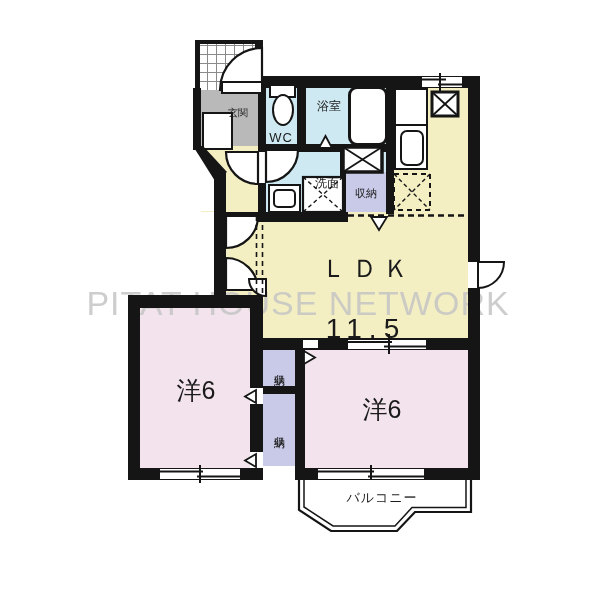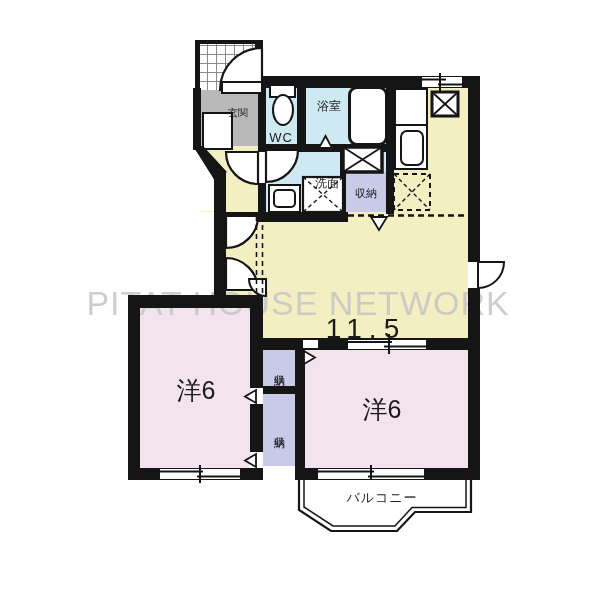--- a/index.html
+++ b/index.html
@@ -158,20 +158,21 @@
       <path d="M299,480 L299,510 L331,531 L397,531 L415,512 L471,512 L471,480" fill="#fff" stroke="#151515" stroke-width="2.2"></path>
       <path d="M304,480 L304,507 L333,526 L395,526 L412,507.5 L466,507.5 L466,480" fill="none" stroke="#151515" stroke-width="1.5"></path>
     </g>
   </svg>
 
   <div class="label" style="left:238px;top:113px;font-size:10px;">玄関</div>
   <div class="label" style="left:281px;top:137px;font-size:13px;letter-spacing:1px;">WC</div>
   <div class="label" style="left:329px;top:106px;font-size:12px;">浴室</div>
   <div class="label" style="left:327px;top:165px;font-size:12px;margin-top:18px;">洗面</div>
   <div class="label" style="left:366px;top:193px;font-size:11px;">収納</div>
+  <div class="label" style="left:368px;top:268px;font-size:25px;letter-spacing:6px;">ＬＤＫ</div>
   <div class="label" style="left:366px;top:301px;font-size:28px;letter-spacing:7px;margin-top:28px;">11.5</div>
   <div class="label" style="left:196px;top:390px;font-size:25px;">洋6</div>
   <div class="label" style="left:382px;top:409px;font-size:25px;">洋6</div>
   <div class="label vert" style="left:279px;top:367px;font-size:11px;">収納</div>
   <div class="label vert" style="left:279px;top:429px;font-size:11px;">収納</div>
   <div class="label" style="left:382px;top:497px;font-size:13px;letter-spacing:1px;">バルコニー</div>
 
 </div>
 
 </body></html>

